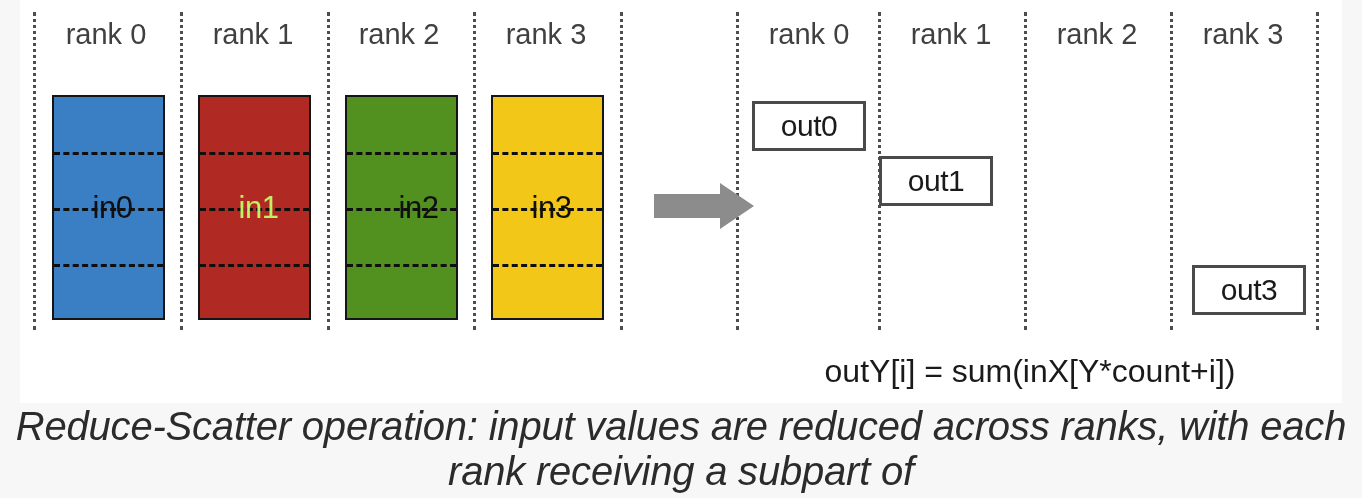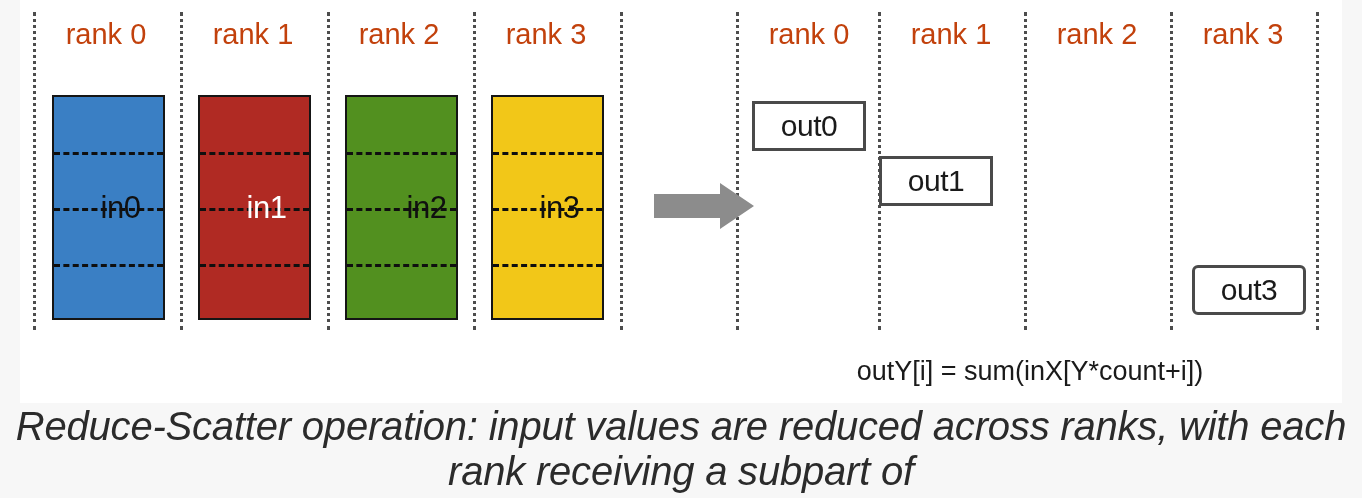--- a/index.html
+++ b/index.html
@@ -40,21 +40,21 @@
   }
 
   
   .rank-label {
     position: absolute;
     top: 16px;
     width: 130px;
     text-align: center;
     font-size: 29px;
     line-height: 36px;
-    color: #c2410c;
+    color: #404040;
     font-family: "Liberation Sans", sans-serif;
     white-space: nowrap;
   }
 
   
   .in-bar {
     position: absolute;
     top: 95px;
     width: 113px;
     height: 225px;
@@ -67,21 +67,21 @@
     width: 100%;
     height: 0;
     border-top: 3px dashed #0f0f0f;
   }
   .in-bar .seg-line.l1 { top: 55px; }
   .in-bar .seg-line.l2 { top: 111px; }
   .in-bar .seg-line.l3 { top: 167px; }
 
   .in-bar .in-text {
     position: absolute;
-    left: 12px;
+    left: 4px;
     top: 0;
     width: 100%;
     height: 100%;
     display: flex;
     align-items: center;
     justify-content: center;
     font-size: 31px;
     font-family: "Liberation Sans", sans-serif;
     letter-spacing: -0.5px;
   }
@@ -112,21 +112,21 @@
     letter-spacing: -0.5px;
   }
 
   
   .formula {
     position: absolute;
     left: 700px;
     top: 351px;
     width: 620px;
     text-align: center;
-    font-size: 27px;
+    font-size: 32px;
     line-height: 40px;
     color: #1a1a1a;
     font-family: "Liberation Sans", sans-serif;
     white-space: nowrap;
   }
 
   
   .caption {
     position: absolute;
     left: 0px;
@@ -177,21 +177,21 @@
       <div class="seg-line l1"></div>
       <div class="seg-line l2"></div>
       <div class="seg-line l3"></div>
       <div class="in-text" style="color:#101010;">in0</div>
     </div>
 
     <div class="in-bar" style="left:178px; background:#b02a23;">
       <div class="seg-line l1"></div>
       <div class="seg-line l2"></div>
       <div class="seg-line l3"></div>
-      <div class="in-text" style="color:#ffffff;">in1</div>
+      <div class="in-text" style="color:#bef264;">in1</div>
     </div>
 
     <div class="in-bar" style="left:325px; background:#52901f;">
       <div class="seg-line l1"></div>
       <div class="seg-line l2"></div>
       <div class="seg-line l3"></div>
       <div class="in-text" style="color:#101010;padding-left:13px;">in2</div>
     </div>
 
     <div class="in-bar" style="left:471px; background:#f2c718;">
@@ -207,21 +207,21 @@
       </svg>
     </div>
 
     <div class="rank-label" style="left:724px;">rank 0</div>
     <div class="rank-label" style="left:866px;">rank 1</div>
     <div class="rank-label" style="left:1012px;">rank 2</div>
     <div class="rank-label" style="left:1158px;">rank 3</div>
 
     <div class="out-box" style="left:732px; top:101px;">out0</div>
     <div class="out-box" style="left:859px; top:156px;">out1</div>
-    <div class="out-box" style="left:1172px; top:265px;border-radius:6px;">out3</div>
+    <div class="out-box" style="left:1172px; top:265px;">out3</div>
 
     <div class="formula">outY[i] = sum(inX[Y*count+i])</div>
 
   </div>
 
   <div class="caption">
     <span class="cap-line">Reduce-Scatter operation: input values are reduced across ranks, with each rank receiving a subpart of</span>
     <span class="cap-line">
       <span class="link-icon"><svg width="26" height="26" viewBox="0 0 26 26" xmlns="http://www.w3.org/2000/svg">
             <g fill="none" stroke="#6aa81c" stroke-width="3.2" stroke-linecap="round">

